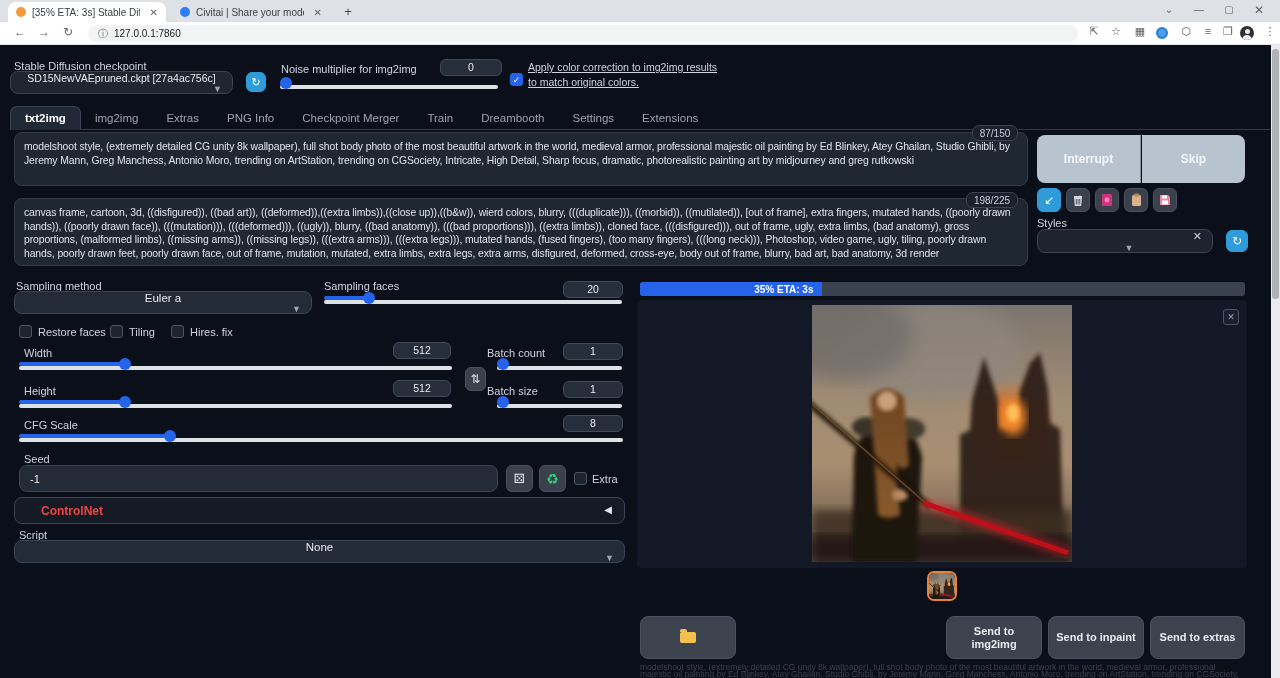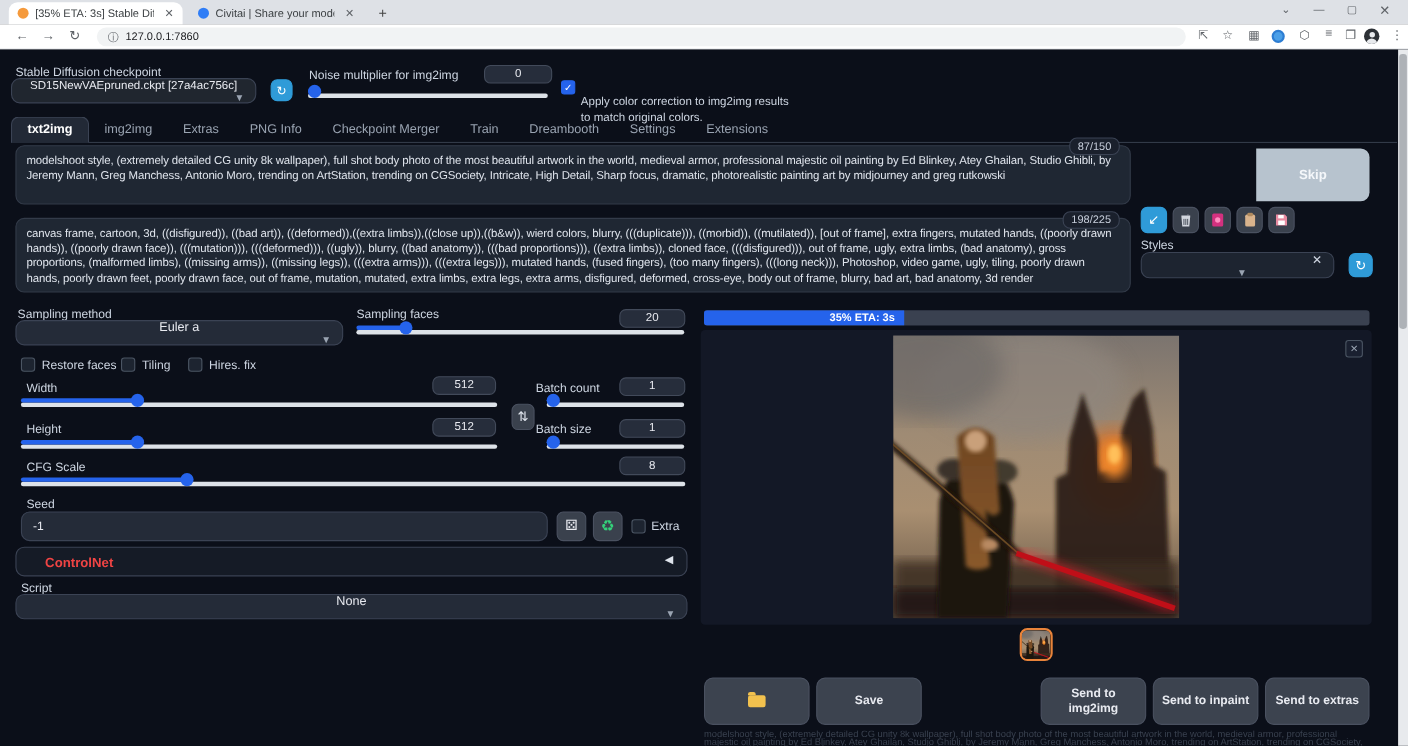--- a/index.html
+++ b/index.html
@@ -171,21 +171,21 @@
 
   <div class="lbl" style="left:281px; top:18px;">Noise multiplier for img2img</div>
   <div class="numbox" style="left:440px; top:14px; width:62px; height:17px;">0</div>
   <div class="slider" style="left:280px; top:36px; width:218px;">
     <div class="track"></div>
       <div class="fill" style="width:2%;"></div>
       <div class="thumb" style="left:0%;"></div>
   </div>
 
   <div class="chk on" style="left:510px; top:28px;">✓</div>
-  <div class="lbl" style="left:528px; top:40px; width:200px; line-height:15px; font-size:10.5px;">Apply color correction to img2img results to match original colors.</div>
+  <div class="lbl" style="left:528px; top:15px; width:200px; line-height:15px; font-size:10.5px;text-decoration:underline;">Apply color correction to img2img results to match original colors.</div>
 
   <div id="tabbar">
     <div class="tab active">txt2img</div>
     <div class="tab">img2img</div>
     <div class="tab">Extras</div>
     <div class="tab">PNG Info</div>
     <div class="tab">Checkpoint Merger</div>
     <div class="tab">Train</div>
     <div class="tab">Dreambooth</div>
     <div class="tab">Settings</div>
@@ -275,20 +275,21 @@
     <span style="position:absolute; left:26px; top:6px; font-size:12px; font-weight:bold; color:#ef4444;">ControlNet</span>
     <span style="position:absolute; right:12px; top:6px; color:#dfe4ec; font-size:10px;">◀</span>
   </div>
 
   <div class="lbl" style="left:19px; top:484px;">Script</div>
   <div class="panel dd" style="left:14px; top:495px; width:611px; height:23px;">
     <span>None</span>
     <span class="caret">▼</span>
   </div>
 
+  <div class="bigbtn" style="left:1037px; top:90px; width:104px; height:48px; border-radius:8px 0 0 8px; border-right:1px solid #87929c;">Interrupt</div>
   <div class="bigbtn" style="left:1142px; top:90px; width:103px; height:48px; border-radius:0 8px 8px 0;">Skip</div>
 
   <div class="smallbtn bluebtn toolico" style="left:1037px; top:143px;">
       <span class="glyph" style="font-size:12px;">↙</span>
     </div>
   <div class="smallbtn toolico" style="left:1066px; top:143px;">
     <svg width="12" height="13" viewBox="0 0 12 13">
         <path d="M2 3h8l-.8 9H2.8L2 3zm2.5-2h3l.5 1H2v1h8V2H7.9l.6-1z" fill="#e3e7ee" opacity=".9"></path>
         <path d="M4.3 5v5.5M6 5v5.5M7.7 5v5.5" stroke="#3a414d" stroke-width=".8"></path>
       </svg>
@@ -335,21 +336,20 @@
   <div id="closebtn">✕</div>
   <div id="thumb">
     <svg width="26" height="26" viewBox="0 0 260 257" preserveAspectRatio="none">
         <use href="#artsym"></use>
       </svg>
   </div>
 
   <div class="galbtn" style="left:640px;">
       <span class="folder"></span>
     </div>
-  <div class="galbtn" style="left:742px;">Save</div>
   <div class="galbtn" style="left:946px;">Send to img2img</div>
   <div class="galbtn" style="left:1048px;">Send to inpaint</div>
   <div class="galbtn" style="left:1150px; width:95px;">Send to extras</div>
 
   <div id="infotext">modelshoot style, (extremely detailed CG unity 8k wallpaper), full shot body photo of the most beautiful artwork in the world, medieval armor, professional majestic oil painting by Ed Blinkey, Atey Ghailan, Studio Ghibli, by Jeremy Mann, Greg Manchess, Antonio Moro, trending on ArtStation, trending on CGSociety, Intricate, High Detail, Sharp focus, dramatic, photorealistic painting art by midjourney and greg rutkowski</div>
 
   <div id="scrollbar">
       <div id="scrollthumb"></div>
     </div>
 </div>

